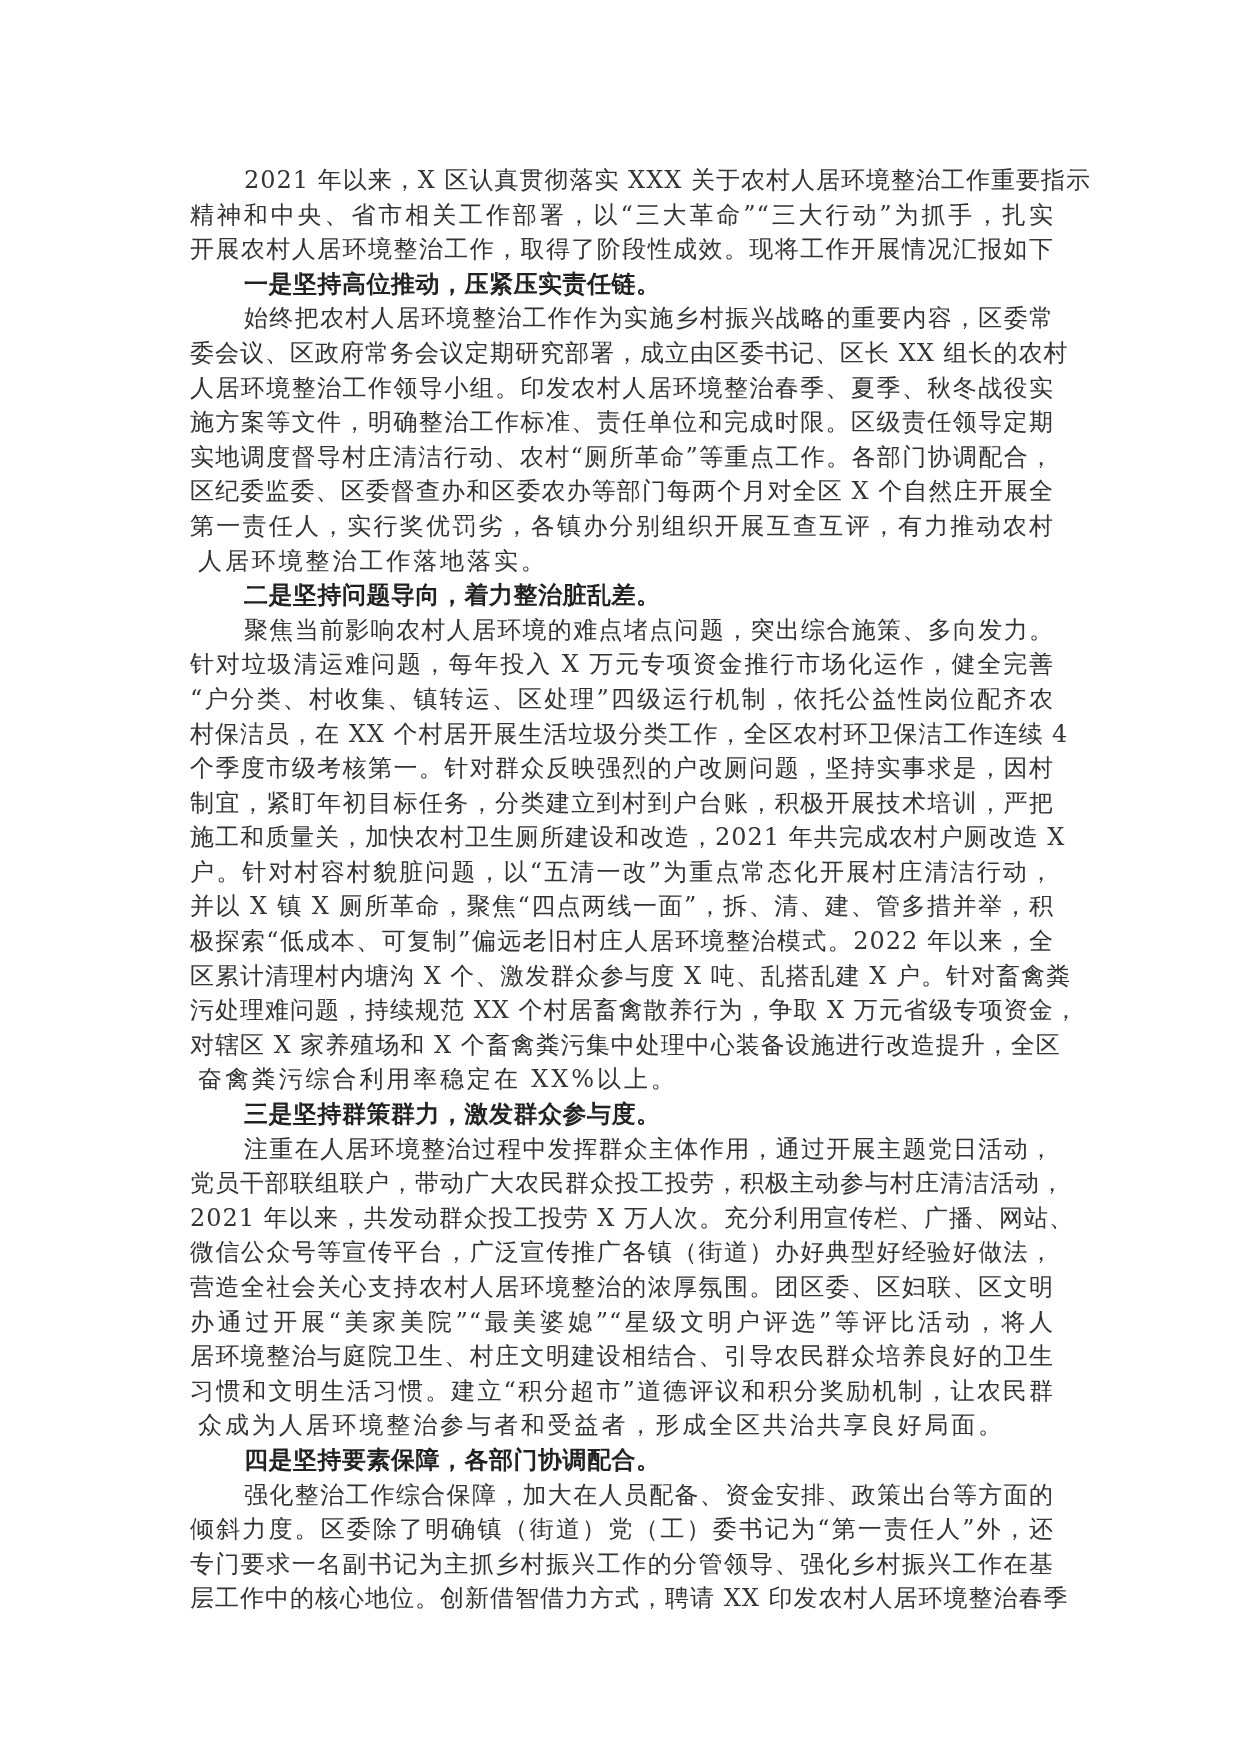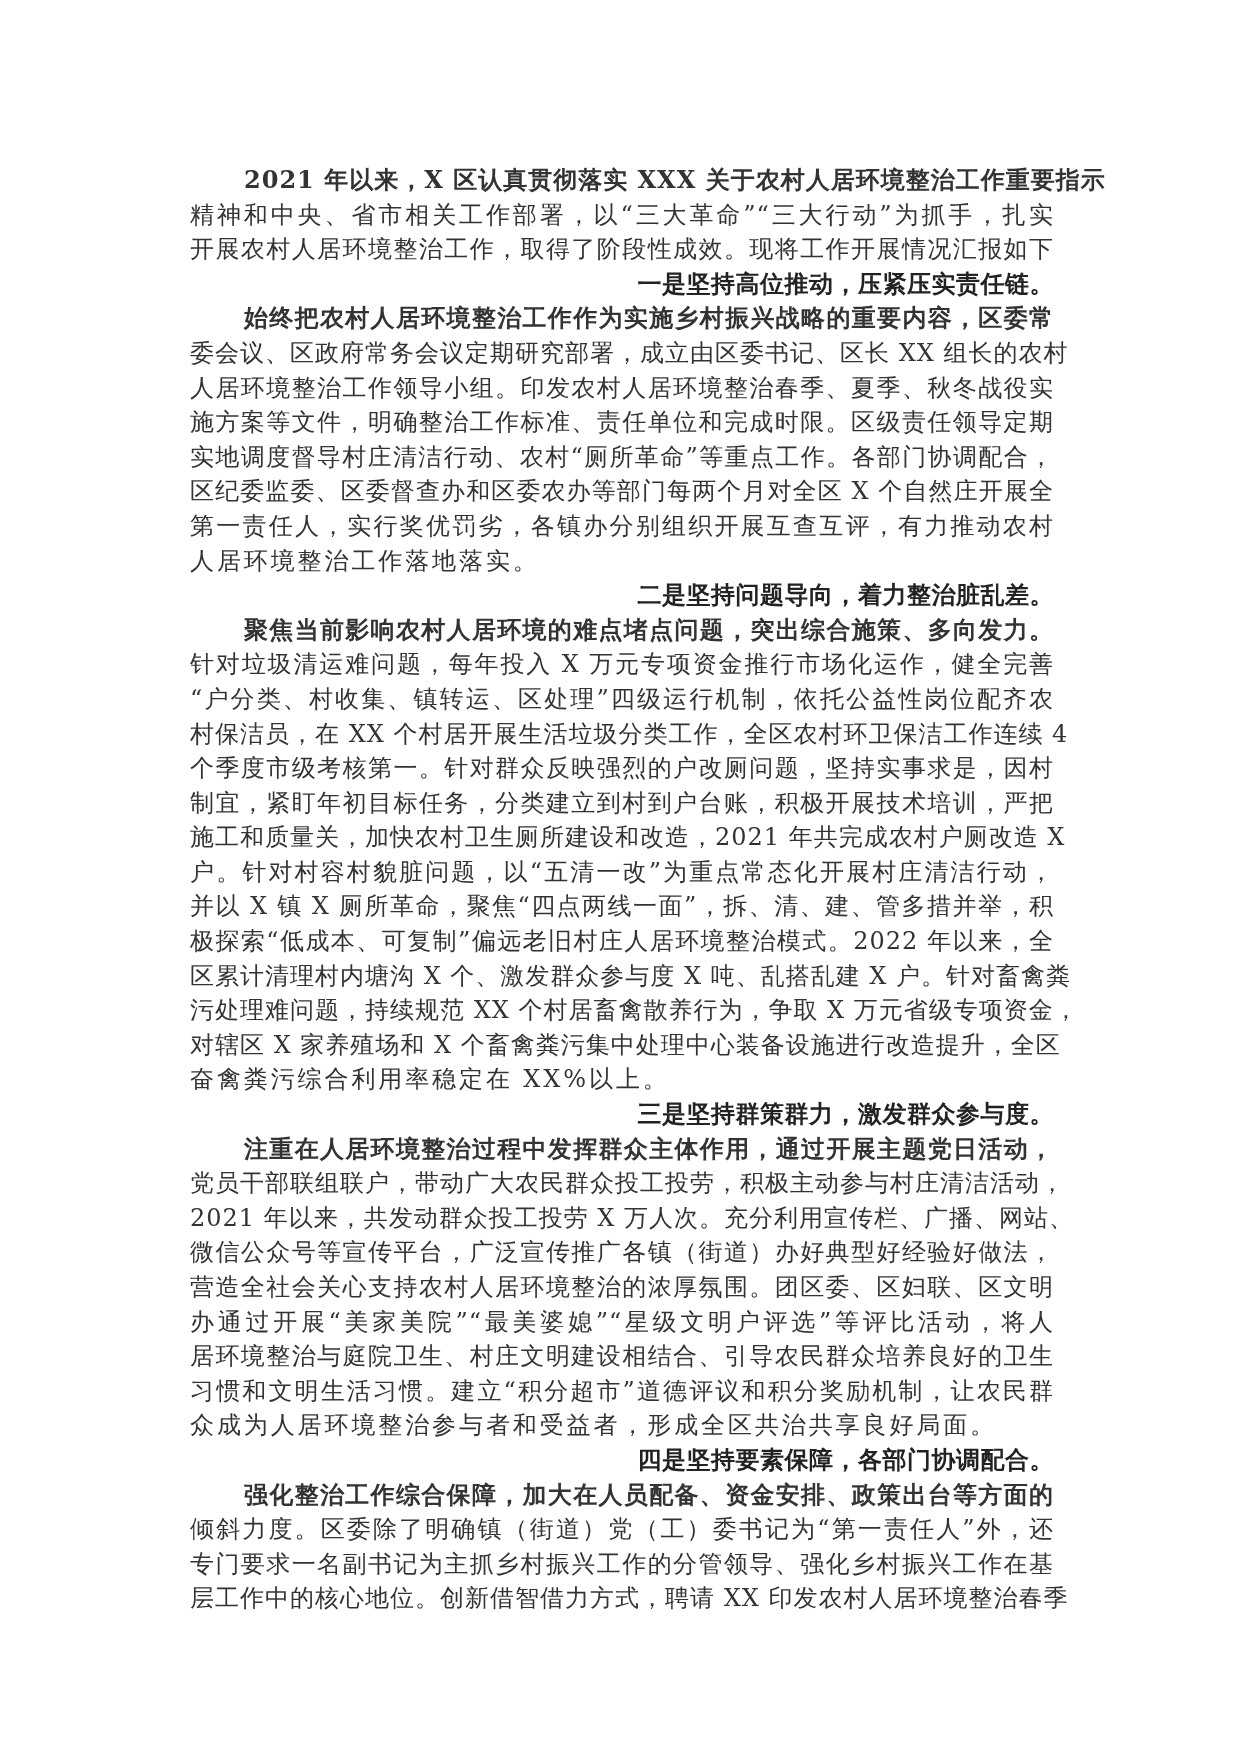--- a/index.html
+++ b/index.html
@@ -7,28 +7,27 @@
   .page {
     position: absolute; left: 190px; top: 163px; width: 864px;
     font-family: "DejaVu Serif", "Liberation Serif", serif;
     font-size: 24px; color: #333333;
   }
   .line {
     height: 34.6px; line-height: 34.6px; white-space: nowrap;
     text-align: justify; text-align-last: justify; width: 864px;
     letter-spacing: 1px;
   }
-  .line.last { text-align-last: left; letter-spacing: 2.9px; }
-  .line.indent { padding-left: 54px; width: 810px; font-weight: bold; }
+  .line.last { text-align-last: left; letter-spacing: 2.9px; margin-left: 8px; }
+  .line.indent { padding-left: 54px; width: 810px; }
   .heading {
     height: 34.6px; line-height: 34.6px; padding-left: 54px;
     font-family: "DejaVu Sans", "Liberation Sans", sans-serif;
     font-weight: bold; font-size: 24px; color: #222222; letter-spacing: 0.5px;
     white-space: nowrap;
-    text-align: right;
   }
 </style>
 </head>
 <body>
 
 <div class="page">
   <div>
     <div class="line indent">2021 年以来，X 区认真贯彻落实 XXX 关于农村人居环境整治工作重要指示</div>
     <div class="line">精神和中央、省市相关工作部署，以“三大革命”“三大行动”为抓手，扎实</div>
     <div class="line">开展农村人居环境整治工作，取得了阶段性成效。现将工作开展情况汇报如下</div>

